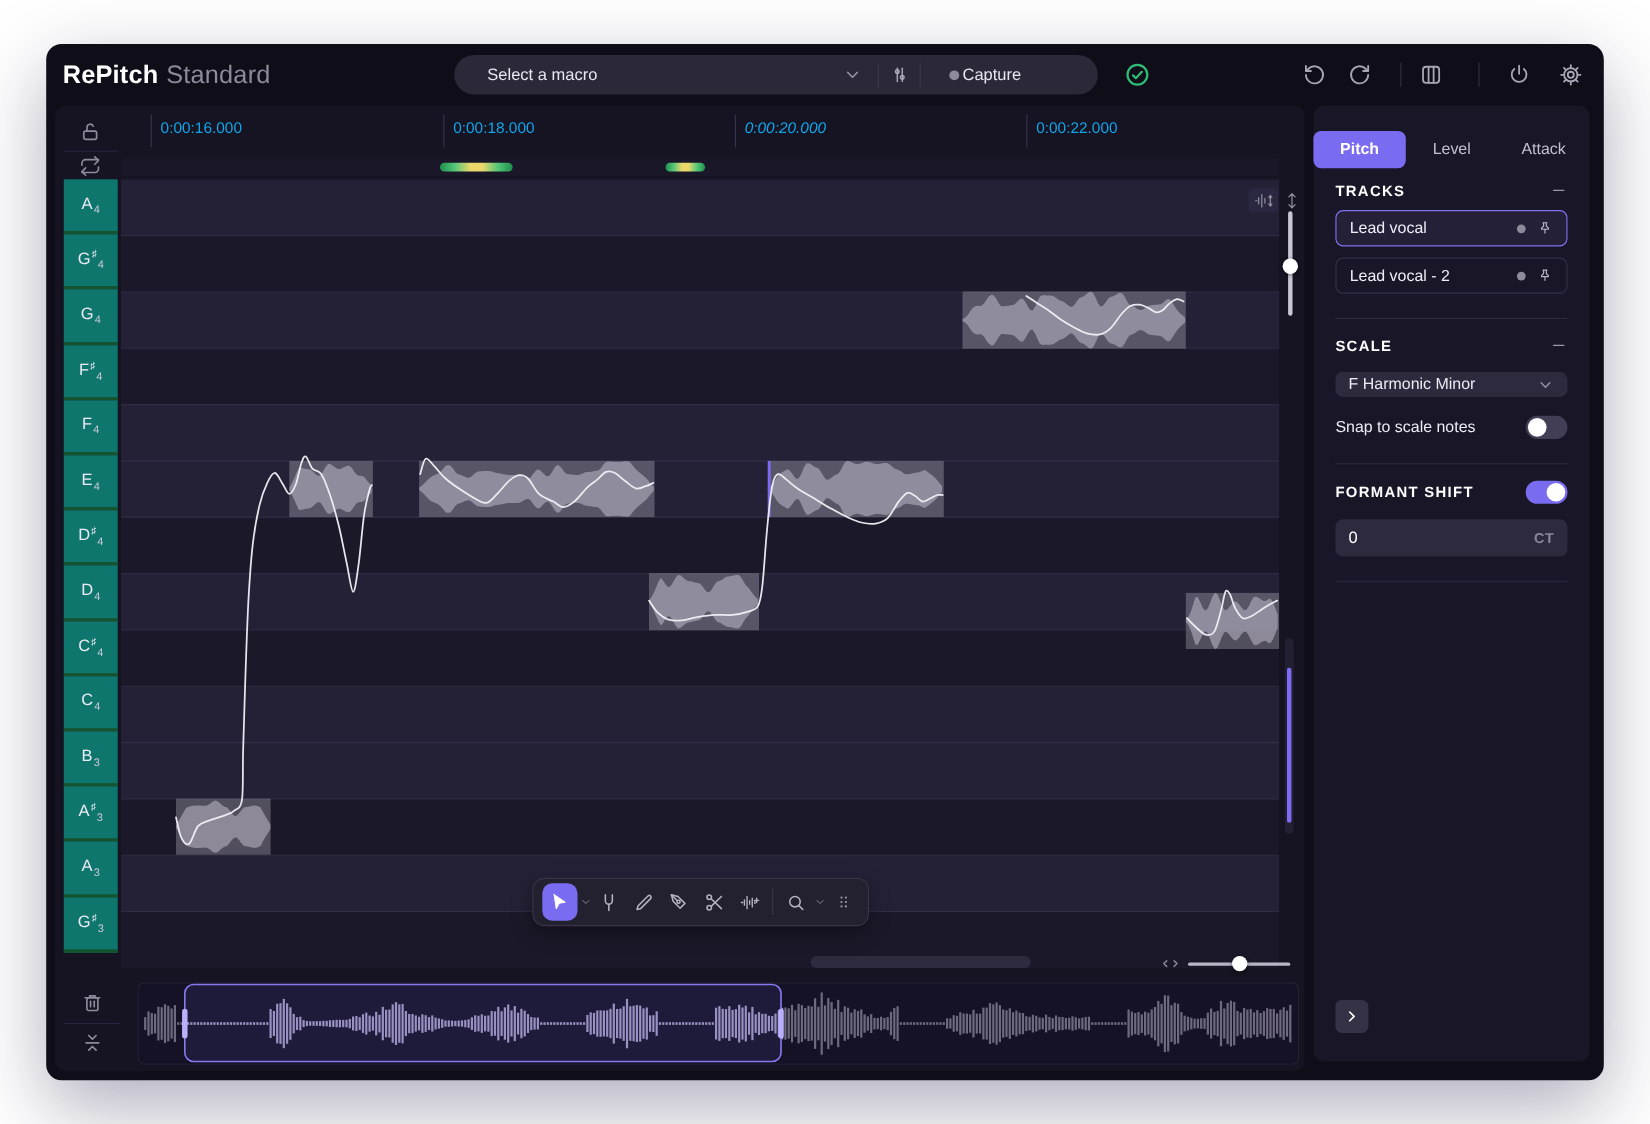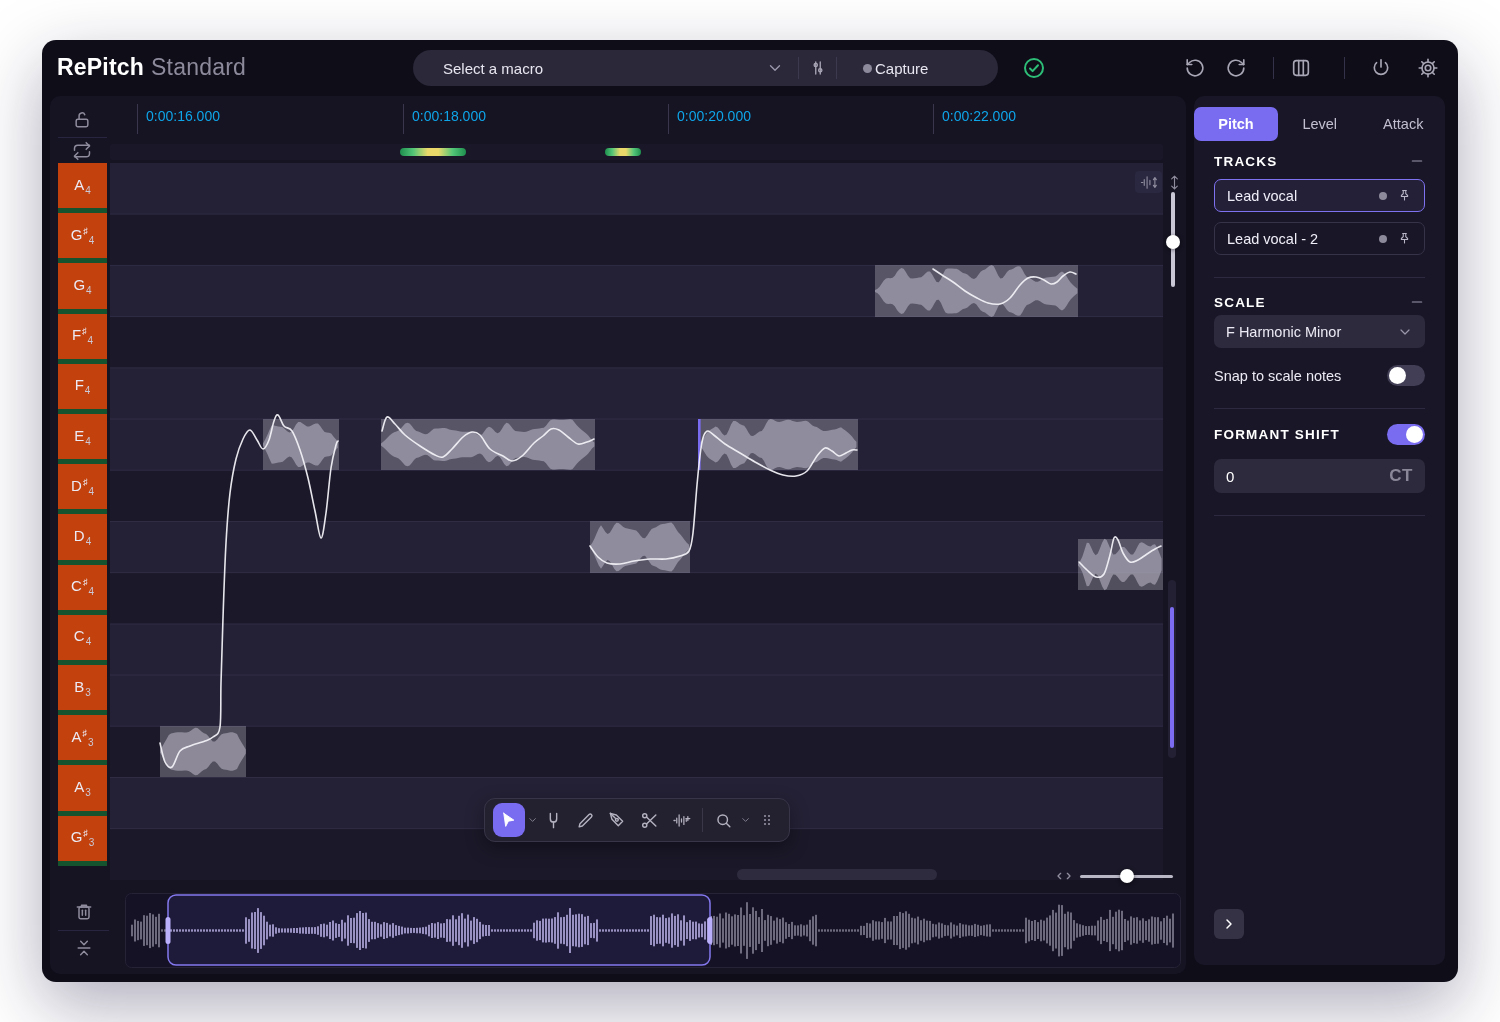--- a/index.html
+++ b/index.html
@@ -27,21 +27,21 @@
   
   .editor-bg{left:8px;top:56px;width:1136px;height:878px;background:#161322;border-radius:10px}
   .gut-ic{color:#8f8c9e}
   .gut-line{height:1px;background:#282540}
   .tl-label{position:absolute;top:0;font-size:14px;color:#0ea5e9;white-space:nowrap}
   .tl-tick{position:absolute;top:-4px;width:1px;height:30px;background:#39364e}
   .loud{left:68px;top:104px;width:1053px;height:16px;background:#1a1728;border-radius:2px}
   .loud .seg{position:absolute;top:4px;height:8px;border-radius:4px;
     background:linear-gradient(90deg,#1e8f4e,#52c578 20%,#ead96a 42%,#ead96a 58%,#52c578 80%,#1e8f4e)}
   #keys{left:16px;top:123px;width:49px}
-  .key{width:49px;box-sizing:border-box;background:#c2410c;border-bottom:5px solid #14532d;
+  .key{width:49px;box-sizing:border-box;background:#0f766e;border-bottom:3px solid #14532d;
        display:flex;align-items:center;justify-content:center;font-size:15px;color:#eceaf4}
   .key sup{font-size:9px;margin:-6px 0 0 1px}
   .key sub{font-size:10px;margin:7px 0 0 1px;color:#cbc9d8}
   
   .toolbar{left:442px;top:758px;width:306px;height:44px;background:#232030;border:1px solid #383548;
            border-radius:11px;display:flex;align-items:center;padding:0 8px;box-sizing:border-box;gap:4px;
            box-shadow:0 6px 18px rgba(0,0,0,.35)}
   .tool{width:30px;height:34px;display:flex;align-items:center;justify-content:center;color:#b4b1c0}
   .tool.sel{width:34px;height:34px;background:#7a6cf0;border-radius:9px;color:#fff}
   .tool-sep{width:1px;height:24px;background:#3a3748;margin:0 3px}
@@ -52,47 +52,47 @@
   .zoomknob{left:1078px;top:829px;width:14px;height:14px;border-radius:50%;background:#fff;box-shadow:0 1px 4px rgba(0,0,0,.5)}
   .vzoom{left:1129px;top:152px;width:4px;height:95px;border-radius:2px;background:#c9c7d6}
   .vzoomknob{left:1124px;top:195px;width:14px;height:14px;border-radius:50%;background:#fff;box-shadow:0 1px 4px rgba(0,0,0,.5)}
   .vtrack{left:1126px;top:540px;width:8px;height:178px;border-radius:4px;background:#232034}
   .vthumb{left:1128px;top:567px;width:4px;height:141px;border-radius:2px;background:#7b6cf2}
   .chip{left:1093px;top:131px;width:27px;height:22px;background:#2a2740;border-radius:4px}
   
   #overview-svg{left:83px;top:853px}
   
   .sidebar{left:1152px;top:56px;width:251px;height:869px;background:#191627;border-radius:10px;
-           padding:0 20px;box-sizing:border-box}
+           padding:12px 20px;box-sizing:border-box}
   .tabs{display:flex;align-items:center;margin:11px -20px 0;height:34px}
   .tab{font-size:14.5px;color:#c2bfd1;text-align:center;flex:1;cursor:default}
   .tab.active{flex:0 0 84px;height:34px;line-height:34px;background:#7a6cf0;border-radius:7px;
               color:#fff;font-weight:700}
   .sec-head{display:flex;justify-content:space-between;align-items:center;color:#fff;
             font-size:13.5px;font-weight:700;letter-spacing:1.2px}
   .sec-head .minus{color:#9a97ab}
   .trackrow{height:33px;border:1px solid #363349;border-radius:7px;display:flex;align-items:center;
             padding:0 12px;box-sizing:border-box;font-size:14.5px;color:#f0eef8;margin-top:10px;gap:10px}
   .trackrow.sel{border-color:#7f72f0;background:#232038}
   .trackrow .lbl{flex:1}
   .trackrow .pin{color:#b9b6c8}
   .divider{height:1px;background:#2c2940;margin-top:22px}
-  .dropdown{height:33px;background:#2d2a3e;border-radius:7px;display:flex;align-items:center;
-            padding:0 12px;box-sizing:border-box;font-size:14.5px;margin-top:5px}
+  .dropdown{height:23px;background:#2d2a3e;border-radius:7px;display:flex;align-items:center;
+            padding:0 12px;box-sizing:border-box;font-size:14.5px;margin-top:16px}
   .dropdown span{flex:1}
   .dropdown .chev{color:#9a97ab}
   .rowline{display:flex;align-items:center;justify-content:space-between;margin-top:17px;font-size:14.5px}
   .toggle{width:38px;height:21px;border-radius:11px;position:relative;flex:0 0 auto}
   .toggle .knob{position:absolute;top:2px;width:17px;height:17px;border-radius:50%;background:#fff}
   .toggle.off{background:#413e55}.toggle.off .knob{left:2px}
   .toggle.on{background:#7a6cf0}.toggle.on .knob{left:19px}
   .num-input{height:34px;background:#2d2a3e;border-radius:7px;display:flex;align-items:center;
              padding:0 12px;box-sizing:border-box;margin-top:14px;font-size:15px}
   .num-input span:first-child{flex:1;color:#fff}
-  .num-input .unit{font-size:17px;font-weight:700;color:#8a8798;letter-spacing:.5px}
+  .num-input .unit{font-size:13px;font-weight:700;color:#8a8798;letter-spacing:.5px}
   .expand-btn{position:absolute;left:20px;bottom:26px;width:30px;height:30px;background:#363245;
               border:none;border-radius:6px;color:#fff;display:flex;align-items:center;justify-content:center;padding:0}
 </style>
 </head>
 <body>
 
 <div class="window">
 
   <div class="a logo">
     <b>RePitch</b><span>Standard</span>
@@ -165,21 +165,21 @@
       <path d="M21 13v2a4 4 0 0 1-4 4H3"></path>
     </svg>
   <div class="a gut-line" style="left:16px;top:127px;width:49px"></div>
 
   <div class="a" id="timeline" style="left:68px;top:68px;width:1053px;height:30px">
       <div class="tl-tick" style="left: 27px;"></div>
       <span class="tl-label" style="left: 36px;">0:00:16.000</span>
       <div class="tl-tick" style="left: 293px;"></div>
       <span class="tl-label" style="left: 302px;">0:00:18.000</span>
       <div class="tl-tick" style="left: 558px;"></div>
-      <span class="tl-label" style="left: 567px;">0:00:20.000</span>
+      <span class="tl-label" style="left: 567px; font-style: italic;">0:00:20.000</span>
       <div class="tl-tick" style="left: 823px;"></div>
       <span class="tl-label" style="left: 832px;">0:00:22.000</span>
     </div>
 
   <div class="a loud" id="loudness">
       <div class="seg" style="left: 290px; width: 66px;"></div>
       <div class="seg" style="left: 495px; width: 36px;"></div>
     </div>
 
   <div class="a" id="keys">

